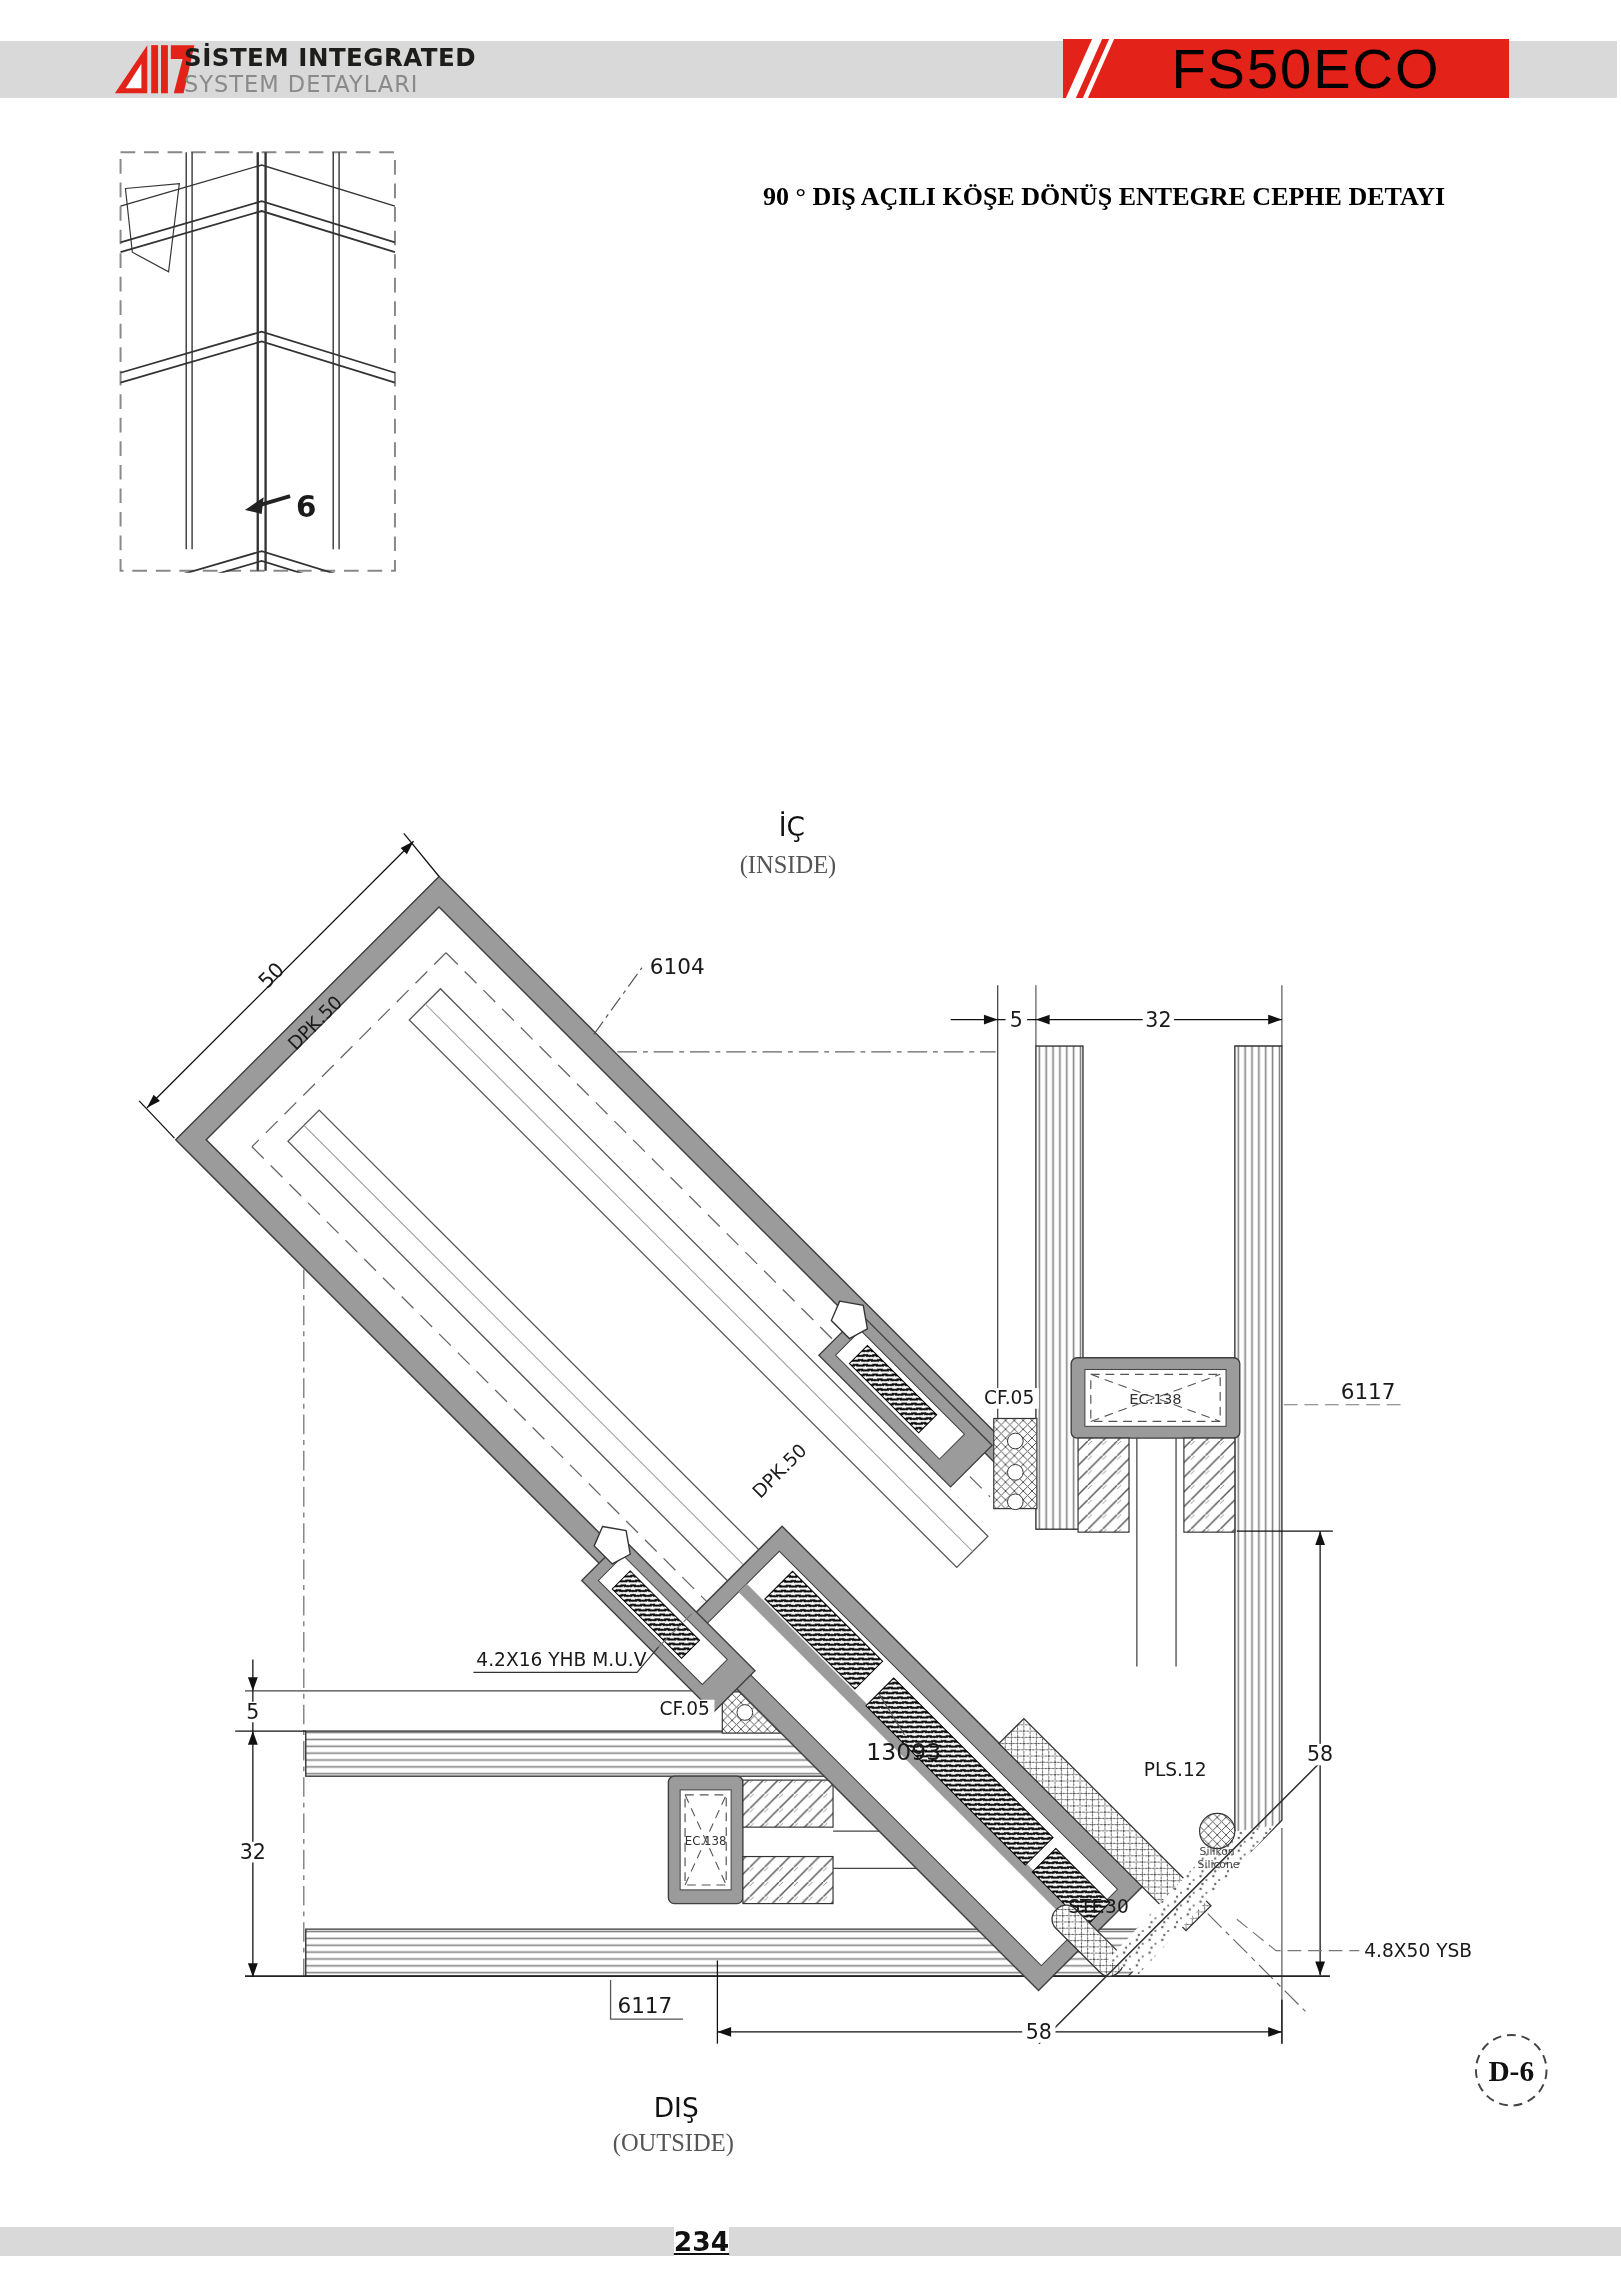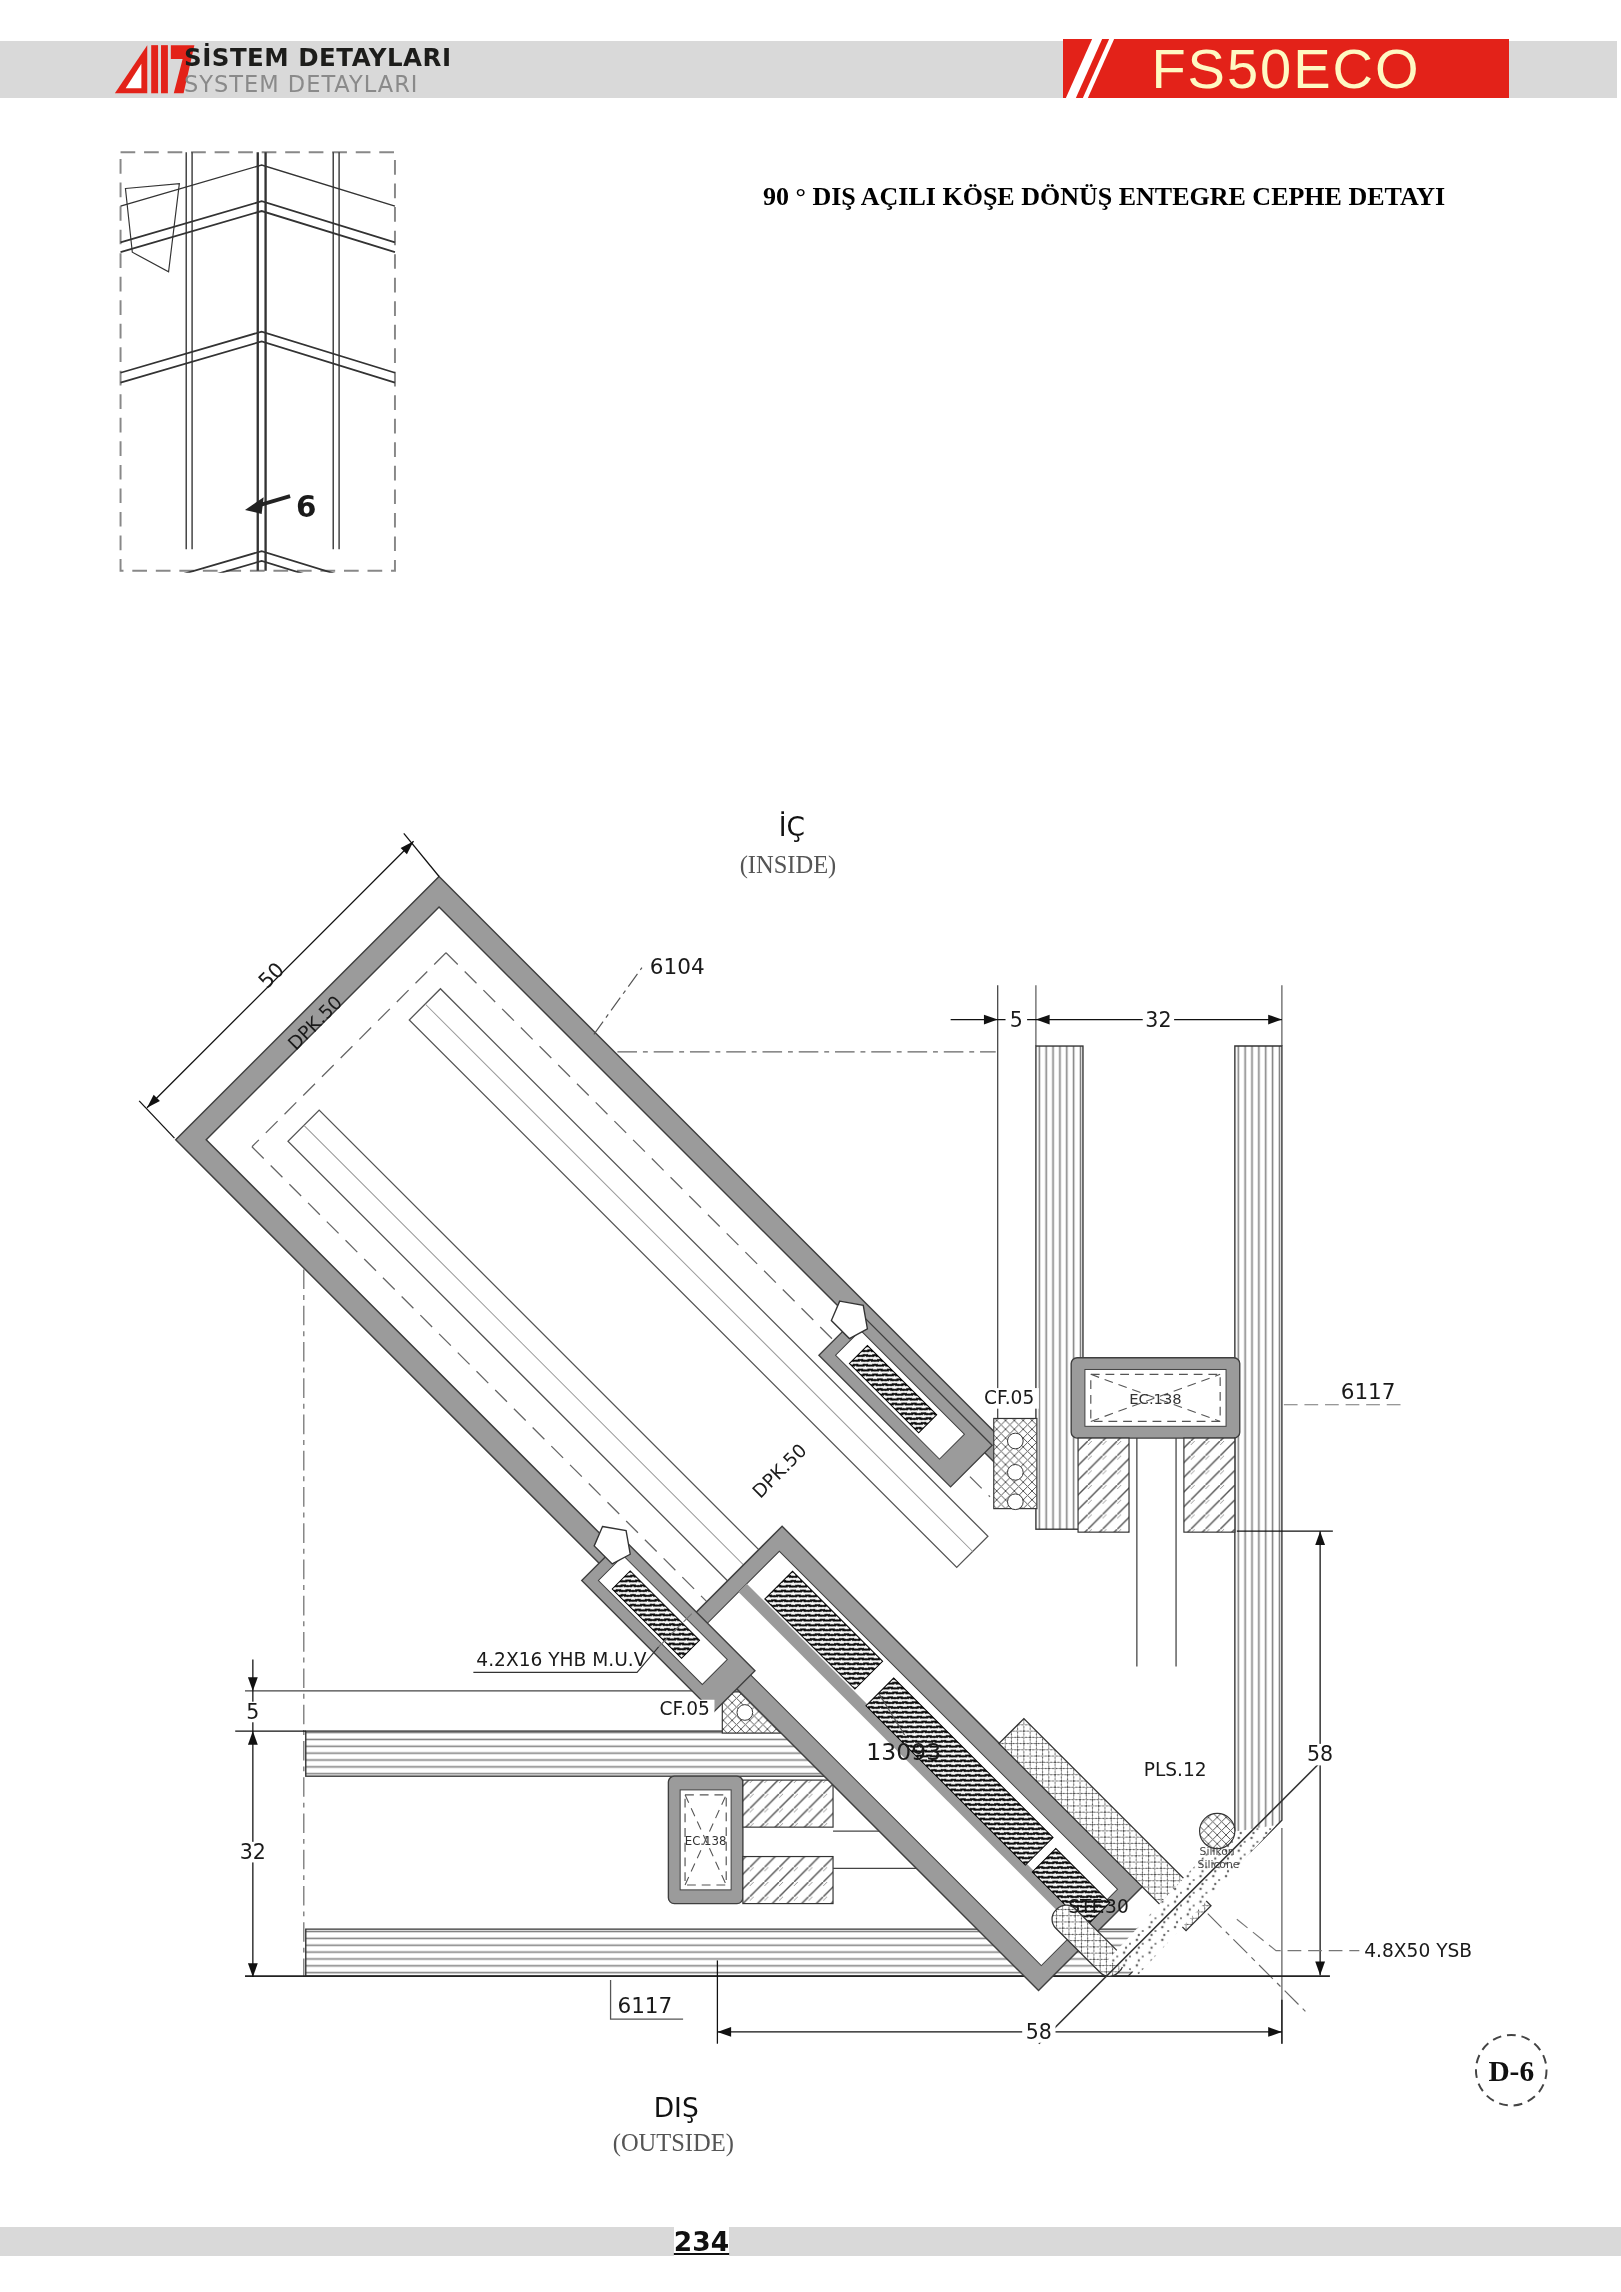--- a/index.html
+++ b/index.html
@@ -3,21 +3,21 @@
 <meta charset="utf-8">
 <style>
   html,body{margin:0;padding:0;background:#fff;}
   #page{position:relative;width:1621px;height:2293px;background:#ffffff;overflow:hidden;
         font-family:"DejaVu Sans","Liberation Sans",sans-serif;}
   
   #band{position:absolute;left:0;top:41px;width:1617px;height:57px;background:#d9d9d9;}
   #redbox{position:absolute;left:1063px;top:39px;width:446px;height:59px;background:#e32219;}
   .stripe{position:absolute;top:0;height:59px;background:#fff;}
   #product{position:absolute;left:0;top:0;width:446px;height:49px;line-height:59px;text-align:center;
-           color:#fef9c3;font-size:56px;font-weight:400;letter-spacing:2px;font-family:"Liberation Sans",sans-serif;}
+           color:#000000;font-size:56px;font-weight:400;letter-spacing:2px;font-family:"Liberation Sans",sans-serif;padding-left:20px;}
   #logotx1{position:absolute;left:184px;top:43px;font-size:24.5px;font-weight:bold;color:#1d1d1b;letter-spacing:0.5px;}
   #logotx2{position:absolute;left:184px;top:71px;font-size:22.5px;color:#8a8a8a;letter-spacing:1px;}
   
   #title-tr{position:absolute;left:763px;top:182px;font-family:"Liberation Serif",serif;
             font-weight:bold;font-size:26px;color:#000000;white-space:nowrap;}
   #title-en{position:absolute;left:763px;top:233px;font-family:"Liberation Serif",serif;
             font-size:25.5px;color:#777;letter-spacing:0.5px;white-space:nowrap;}
   
   #footband{position:absolute;left:0;top:2227px;width:1621px;height:29px;background:#d9d9d9;}
   #pagebox{position:absolute;left:674px;top:2223px;width:55px;height:37px;background:#fff;
@@ -42,21 +42,21 @@
 
   <div id="band"></div>
 
   <svg style="position:absolute;left:0;top:0" width="216" height="108" viewBox="0 0 220 110">
     <polygon points="117,95 150,46 150,95" fill="#e32219"></polygon>
     <polygon points="128,90 144,65 144,90" fill="#ffffff"></polygon>
     <rect x="154" y="46" width="7" height="49" fill="#e32219"></rect>
     <rect x="164" y="46" width="7" height="49" fill="#e32219"></rect>
     <path d="M174,46 L198,46 L187,95 L177,95 L186,60 L174,60 Z" fill="#e32219"></path>
   </svg>
-  <div id="logotx1">SİSTEM DETAYLARI</div>
+  <div id="logotx1">SİSTEM INTEGRATED</div>
   <div id="logotx2">SYSTEM DETAYLARI</div>
 
   <div id="redbox">
     <div class="stripe" style="left:15.7px;width:9.8px;transform:skewX(-24deg);"></div>
     <div class="stripe" style="left:33px;width:4.9px;transform:skewX(-24deg);"></div>
     <div id="product">FS50ECO</div>
   </div>
 
   <div id="title-tr">90 ° DIŞ AÇILI KÖŞE DÖNÜŞ ENTEGRE CEPHE DETAYI</div>
 

